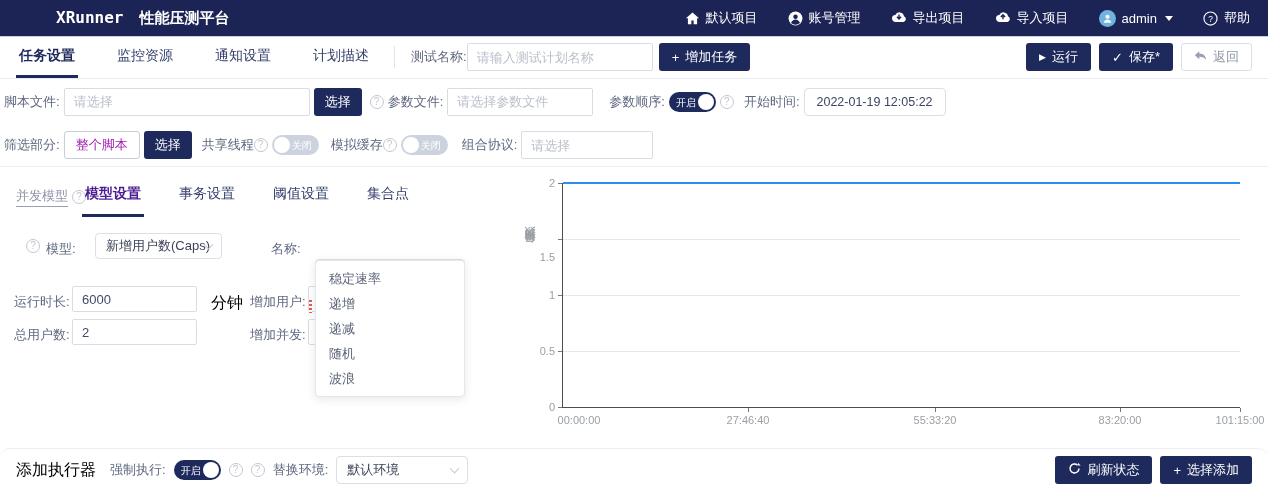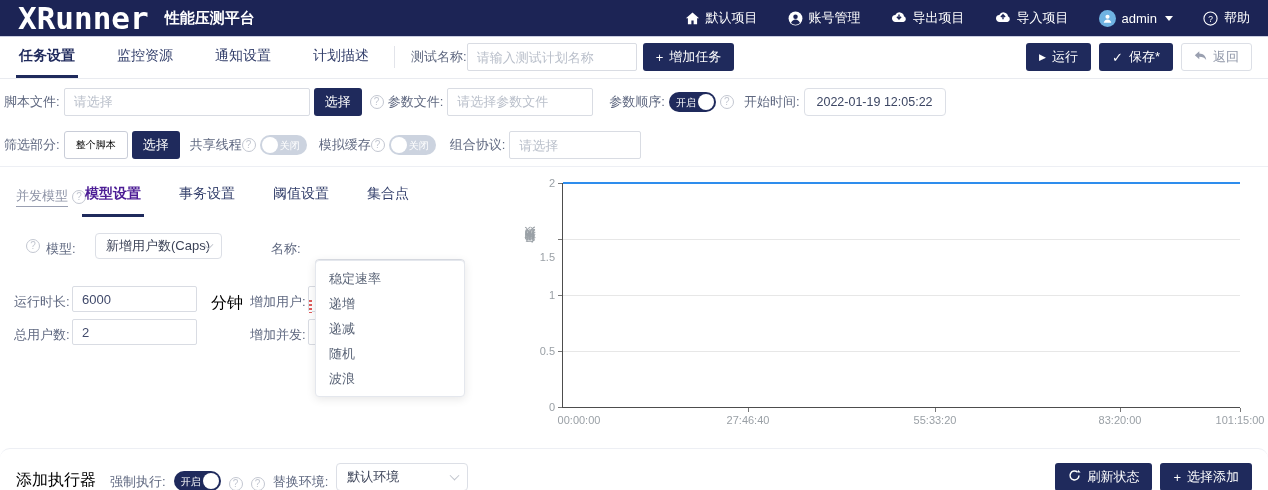--- a/index.html
+++ b/index.html
@@ -2,21 +2,21 @@
 <html><head>
 <meta charset="utf-8">
 <style>
   * { margin:0; padding:0; box-sizing:border-box; }
   html,body { width:1268px; height:490px; overflow:hidden; background:#fff;
     font-family:"Liberation Sans","DejaVu Sans",sans-serif; }
   
   .navbar { height:36px; background:#1c2455; display:flex; align-items:center;
     padding:0 18px; color:#fff; box-shadow:0 1px 0 #c9cde0; }
   .logo { font-family:"DejaVu Sans Mono","Liberation Mono",monospace; font-weight:bold;
-    font-size:31px; letter-spacing:0; line-height:1; }
+    font-size:16px; letter-spacing:0; line-height:1;margin-left:38px; }
   .app-title { font-size:15px; font-weight:bold; margin-left:16px; }
   .nav-right { margin-left:auto; display:flex; align-items:center; gap:30px; font-size:13px; }
   .nav-item { display:flex; align-items:center; gap:6px; cursor:pointer; }
   .nav-item svg { display:block; }
   .avatar { width:17px; height:17px; border-radius:50%; background:#6fb3e2;
     display:inline-flex; align-items:center; justify-content:center; }
   .caret { display:inline-block; width:0; height:0; border-left:4px solid transparent;
     border-right:4px solid transparent; border-top:5px solid #fff; margin-left:2px; }
   
   .tabrow { height:43px; display:flex; align-items:center; padding:0 16px;
@@ -51,21 +51,21 @@
   .toggle .tlabel { color:#fff; font-size:10px; position:absolute; top:4px; }
   .toggle .knob { width:16px; height:16px; background:#fff; border-radius:50%;
     position:absolute; top:2px; }
   .toggle.on { background:#1f2a5c; }
   .toggle.on .tlabel { left:7px; }
   .toggle.on .knob { right:2px; }
   .toggle.off { background:#ccd3df; }
   .toggle.off .tlabel { right:7px; }
   .toggle.off .knob { left:2px; }
   .outline-box { border:1px solid #c9cdd8; border-radius:3px; height:28px; padding:0 11px;
-    display:inline-flex; align-items:center; font-size:10px; color:#000000; background:#fff; }
+    display:inline-flex; align-items:center; font-size:13px; color:#a21caf; background:#fff; }
   .datebox { height:28px; border:1px solid #dcdfe6; border-radius:4px; padding:0 12px;
     font-size:12.5px; color:#3c4663; display:inline-flex; align-items:center; background:#fff; }
   
   .main { position:relative; height:281px; }
   .sec-label { position:absolute; left:16px; top:20px; font-size:13px; color:#8d93a6;
     display:flex; align-items:center; gap:4px; }
   .sec-label .txt { border-bottom:1px solid #9aa0b2; padding-bottom:1px; }
   .ptabs { position:absolute; left:82px; top:10px; display:flex; gap:32px; height:40px; }
   .ptab { font-size:14px; color:#333f6b; font-weight:500; border-bottom:3px solid transparent;
     padding:8px 3px 0 3px; cursor:pointer; }
@@ -92,21 +92,21 @@
     border-left:1px solid #4d4d4d; border-bottom:1px solid #4d4d4d; }
   .gridline { position:absolute; left:0; right:0; height:1px; background:#e7e7e7; }
   .ytick-mark { position:absolute; left:-5px; width:4px; height:1px; background:#777; }
   .ytick-lab { position:absolute; width:36px; left:-44px; text-align:right; font-size:11px;
     color:#9aa0a6; }
   .xtick-mark { position:absolute; bottom:-5px; width:1px; height:4px; background:#777; }
   .xtick-lab { position:absolute; top:231px; transform:translateX(-50%); font-size:11px;
     color:#9aa0a6; white-space:nowrap; }
   .dataline { position:absolute; left:0; right:0; height:2px; }
   
-  .bottombar { height:43px; border-top:1px solid #edeff4; display:flex; align-items:flex-end;
+  .bottombar { height:43px; border-top:1px solid #edeff4; display:flex; align-items:center;
     padding:0 16px; gap:8px;border-radius:10px; }
 </style>
 </head>
 <body>
 
 <div class="navbar">
   <div class="logo">XRunner</div>
   <div class="app-title">性能压测平台</div>
   <div class="nav-right">
     <div class="nav-item">
@@ -169,21 +169,21 @@
 
 <div class="tabrow">
   <div class="tabs">
     <div class="tab active">任务设置</div>
     <div class="tab">监控资源</div>
     <div class="tab">通知设置</div>
     <div class="tab">计划描述</div>
   </div>
   <div class="vdiv"></div>
   <label class="flabel">测试名称:</label>
-  <input class="ipt" style="width: 170px;" placeholder="请输入测试计划名称">
+  <input class="ipt" style="width: 186px;" placeholder="请输入测试计划名称">
   <button class="navy-btn" style="margin-left:6px">
     <span>+</span>
     <span>增加任务</span>
   </button>
   <div class="right-actions">
     <button class="navy-btn">
       <span style="font-size:9px">▶</span>
       <span>运行</span>
     </button>
     <button class="navy-btn">

